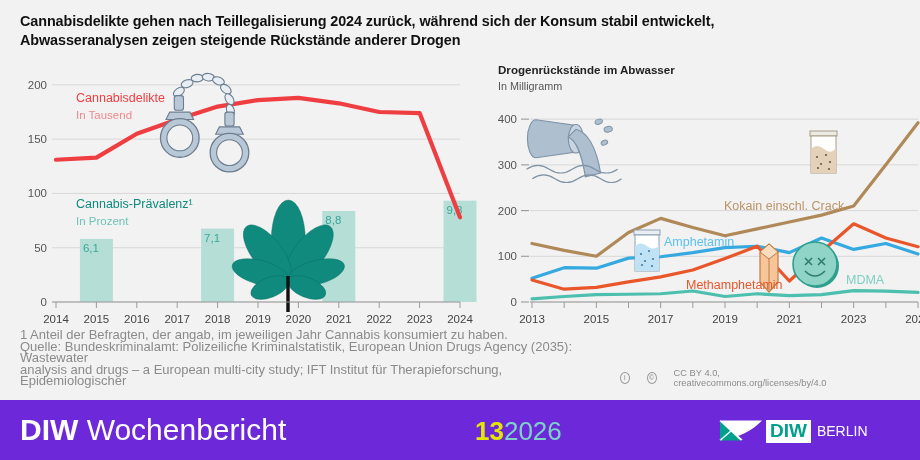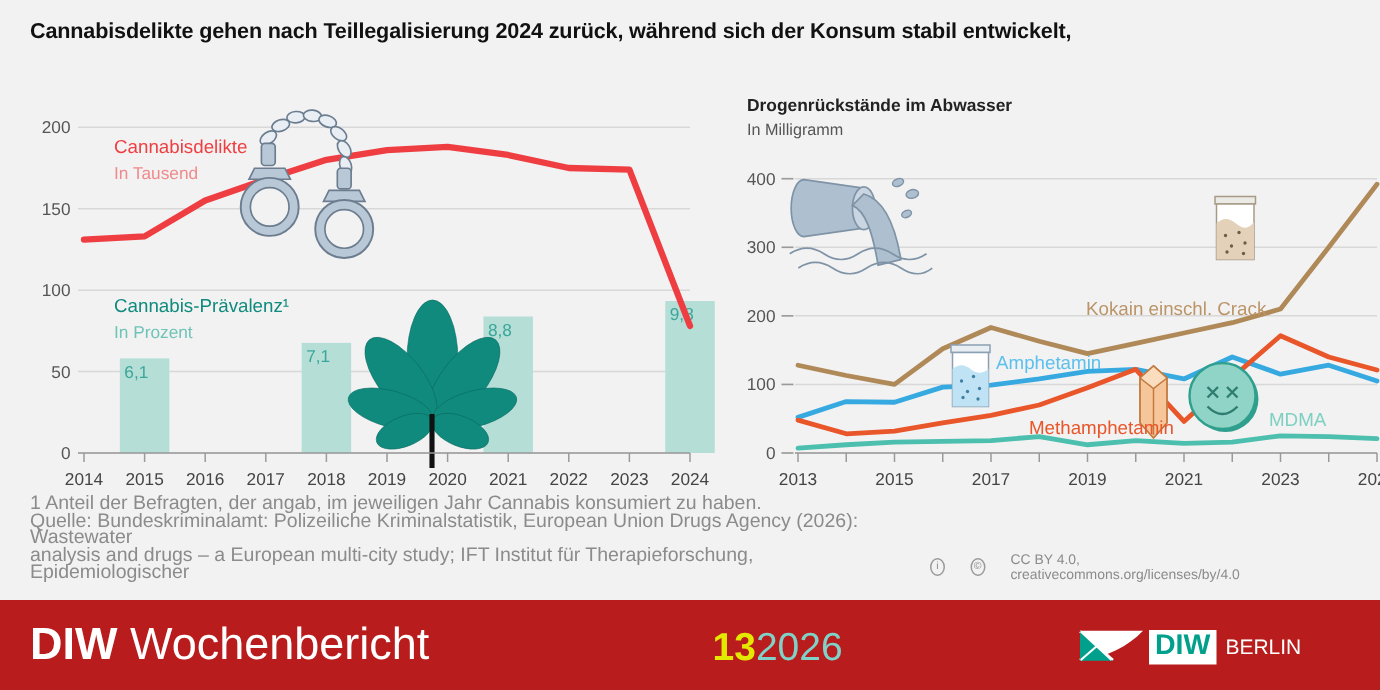--- a/index.html
+++ b/index.html
@@ -50,21 +50,21 @@
   }
   .cc .badge{
     display:inline-block;width:10px;height:10px;border-radius:50%;
     border:1px solid #9a9a9a;position:relative;
     font-size:7px;line-height:9px;text-align:center;color:#8b8b8b;
   }
 
   
   .footer{
     position:absolute;left:0;top:400px;width:920px;height:60px;
-    background:#b91c1c;
+    background:#6d28d9;
   }
   .footer .brand{
     position:absolute;left:20px;top:13px;
     font-size:30px;color:#ffffff;white-space:nowrap;
   }
   .footer .brand b{font-weight:bold;}
   .footer .brand i{font-style:normal;font-weight:normal;}
   .footer .issue{
     position:absolute;left:463px;top:16px;
     font-size:26px;white-space:nowrap;
@@ -84,20 +84,21 @@
     color:#ffffff;font-size:14px;font-weight:normal;margin-left:6px;line-height:20px;
   }
 </style>
 </head>
 <body>
 
 <div class="page">
 
   <div class="title">
     <span>Cannabisdelikte gehen nach Teillegalisierung 2024 zurück, während sich der Konsum stabil entwickelt,</span>
+    <span>Abwasseranalysen zeigen steigende Rückstände anderer Drogen</span>
   </div>
 
   <div class="panel" id="left-panel">
     <svg class="plot" id="left-svg" width="450" height="262" viewBox="0 0 450 262">
         <line x1="38" x2="446" y1="240" y2="240" stroke="#d8d8d8" stroke-width="1"></line>
         <text x="33" y="244" class="axlabel" text-anchor="end">0</text>
         <line x1="38" x2="446" y1="185.71428571428572" y2="185.71428571428572" stroke="#d8d8d8" stroke-width="1"></line>
         <text x="33" y="189.71428571428572" class="axlabel" text-anchor="end">50</text>
         <line x1="38" x2="446" y1="131.42857142857144" y2="131.42857142857144" stroke="#d8d8d8" stroke-width="1"></line>
         <text x="33" y="135.42857142857144" class="axlabel" text-anchor="end">100</text>
@@ -264,21 +265,21 @@
         <line x1="367.6666666666667" x2="367.6666666666667" y1="240" y2="246" stroke="#9a9a9a" stroke-width="1"></line>
         <text x="367.6666666666667" y="261" class="axlabel-x" text-anchor="middle">2023</text>
         <line x1="399.8333333333333" x2="399.8333333333333" y1="240" y2="246" stroke="#9a9a9a" stroke-width="1"></line>
         <line x1="432" x2="432" y1="240" y2="246" stroke="#9a9a9a" stroke-width="1"></line>
         <text x="432" y="261" class="axlabel-x" text-anchor="middle">2025</text>
       </svg>
   </div>
 
   <div class="notes">
     <div>1  Anteil der Befragten, der angab, im jeweiligen Jahr Cannabis konsumiert zu haben.</div>
-    <div>Quelle: Bundeskriminalamt: Polizeiliche Kriminalstatistik, European Union Drugs Agency (2026): Wastewater</div>
+    <div>Quelle: Bundeskriminalamt: Polizeiliche Kriminalstatistik, European Union Drugs Agency (2035): Wastewater</div>
     <div>analysis and drugs – a European multi-city study; IFT Institut für Therapieforschung, Epidemiologischer</div>
   </div>
 
   <div class="cc">
     <span class="badge">i</span>
     <span class="badge">©</span>
     <span>CC BY 4.0, creativecommons.org/licenses/by/4.0</span>
   </div>
 
   <div class="footer">

